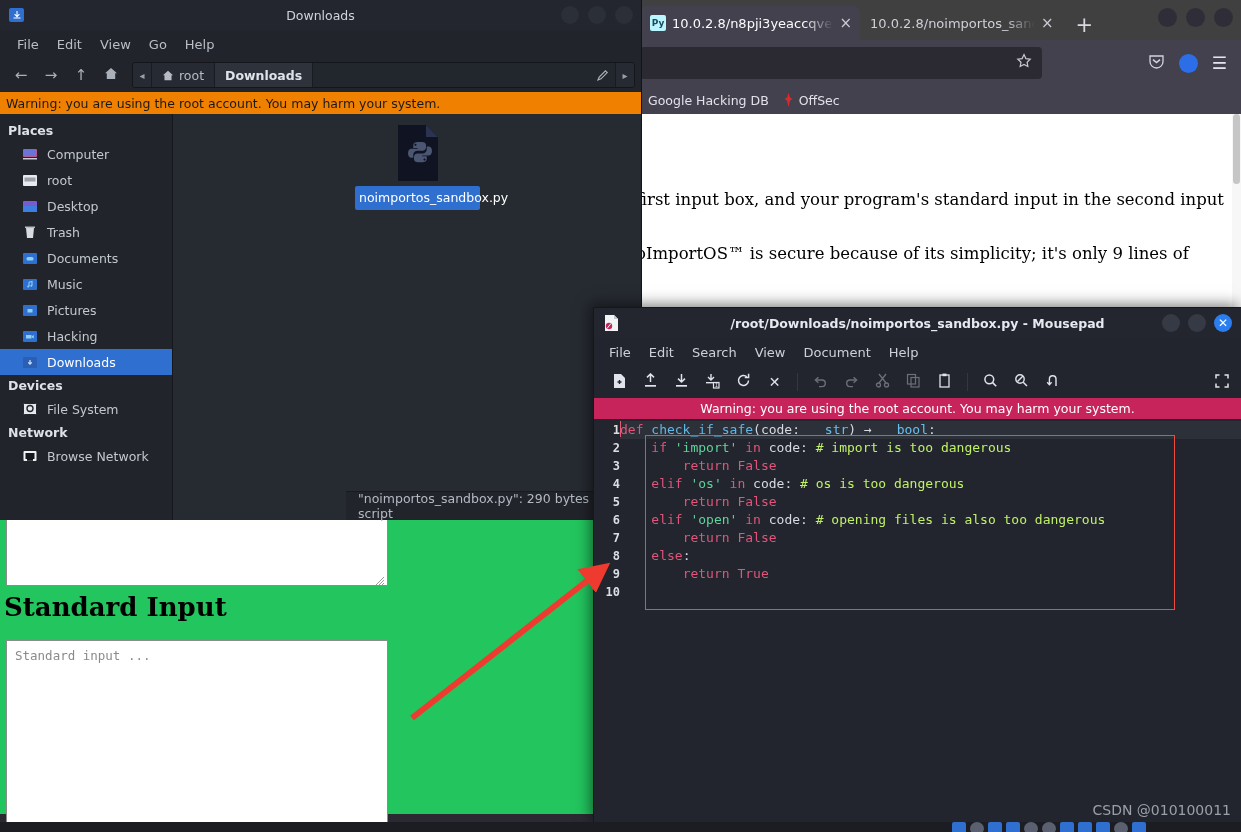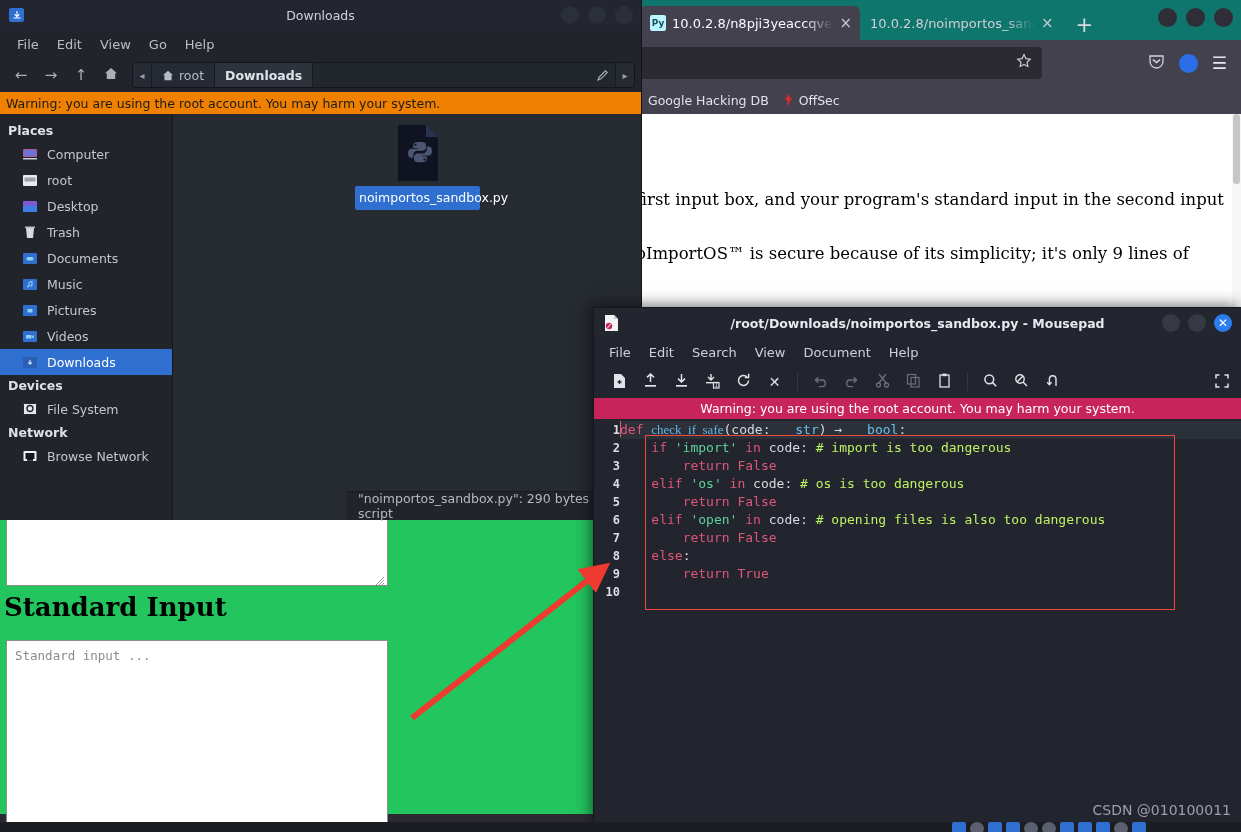--- a/index.html
+++ b/index.html
@@ -11,21 +11,21 @@
   }
   #root { position: relative; width: 1241px; height: 832px; }
 
   
   .browser {
     position: absolute; left: 0; top: 0; width: 1241px; height: 832px;
     background: #2b2a33;
   }
   .br-tabstrip {
     position: absolute; left: 640px; top: 0; width: 601px; height: 40px;
-    background: #0f766e;
+    background: #404040;
     display: flex; align-items: flex-end;
   }
   .br-tab {
     height: 34px; display: flex; align-items: center; gap: 6px;
     padding: 0 8px 0 10px; border-radius: 6px 6px 0 0;
     font-size: 13px; color: #cfcfd8; position: relative;
     max-width: 220px;
   }
   .br-tab.active { background: #42414d; color: #fbfbfe; }
   .br-tab .favicon {
@@ -249,21 +249,21 @@
   .mp-redbox {
     position: absolute; left: 51px; top: 16px; width: 530px; height: 175px;
     border: 1px solid #ef4a3c; pointer-events: none;
   }
   .mp-statusline {
     position: absolute; left: 0; bottom: 0; width: 100%; height: 20px; background: #22252d;
   }
 
   
   .k  { color: #e0557a; }   
-  .fn { color: #60b7e8; font-family: Liberation Serif, serif; }   
+  .fn { color: #60b7e8; }   
   .bi { color: #d7dae0; }   
   .ty { color: #67c0ef; margin-left: 17px; }   
   .st { color: #5fd39a; }   
   .cm { color: #bef264; text-align: center; }
   .cn { color: #e0557a; }   
 
   
   .arrow { position: absolute; left: 0; top: 0; width: 1241px; height: 832px; pointer-events: none; }
 
   
@@ -494,21 +494,21 @@
         </div>
 
         <div class="sb-item">
           <span class="sb-ic">
             <svg width="16" height="16" viewBox="0 0 16 16">
                 <rect x="1" y="3" width="14" height="11" rx="1" fill="#2f6fd0"></rect>
                 <rect x="4" y="7" width="5.5" height="3.5" fill="#8fd0ee"></rect>
                 <path d="M9.8 8.3l2 -1.2v3.4l-2-1.2z" fill="#8fd0ee"></path>
               </svg>
           </span>
-          <span>Videos</span>
+          <span>Hacking</span>
         </div>
 
         <div class="sb-item sel">
           <span class="sb-ic">
             <svg width="16" height="16" viewBox="0 0 16 16">
                 <rect x="1" y="3" width="14" height="11" rx="1" fill="#2a5fb4"></rect>
                 <path d="M8 6v4M6.2 8.4L8 10.2 9.8 8.4" stroke="#cfe3ff" stroke-width="1.2" fill="none"></path>
               </svg>
           </span>
           <span>Downloads</span>

